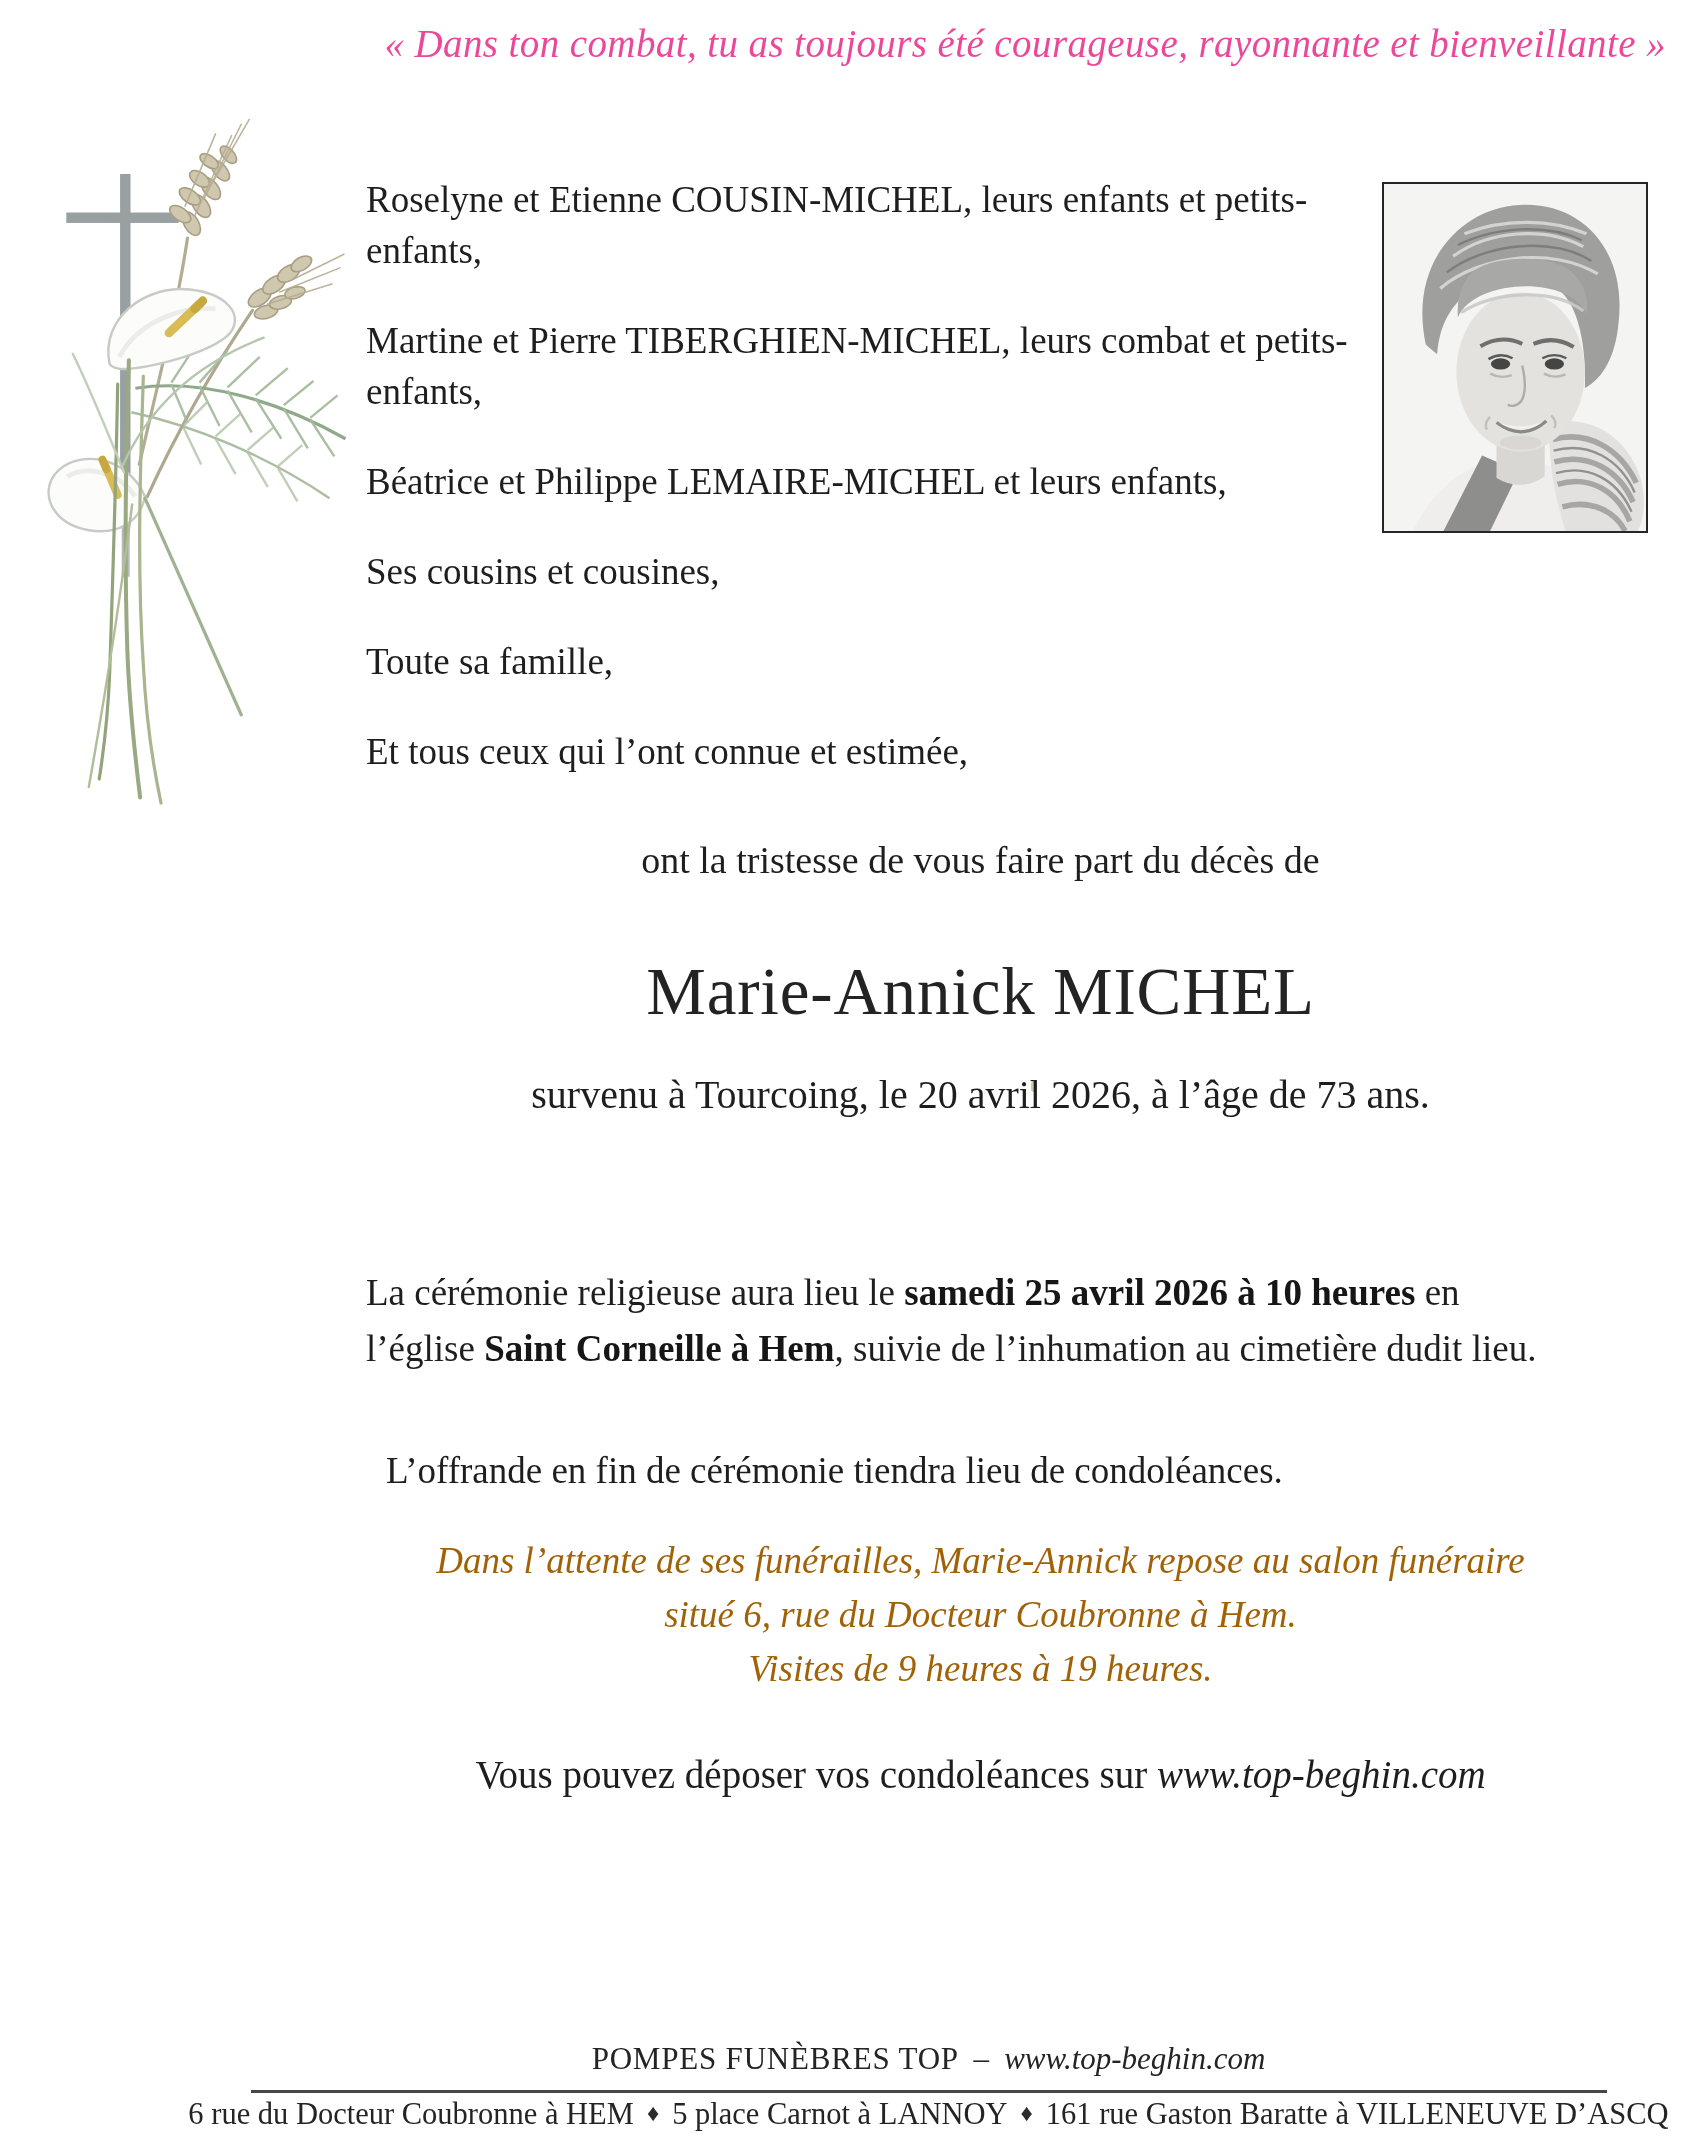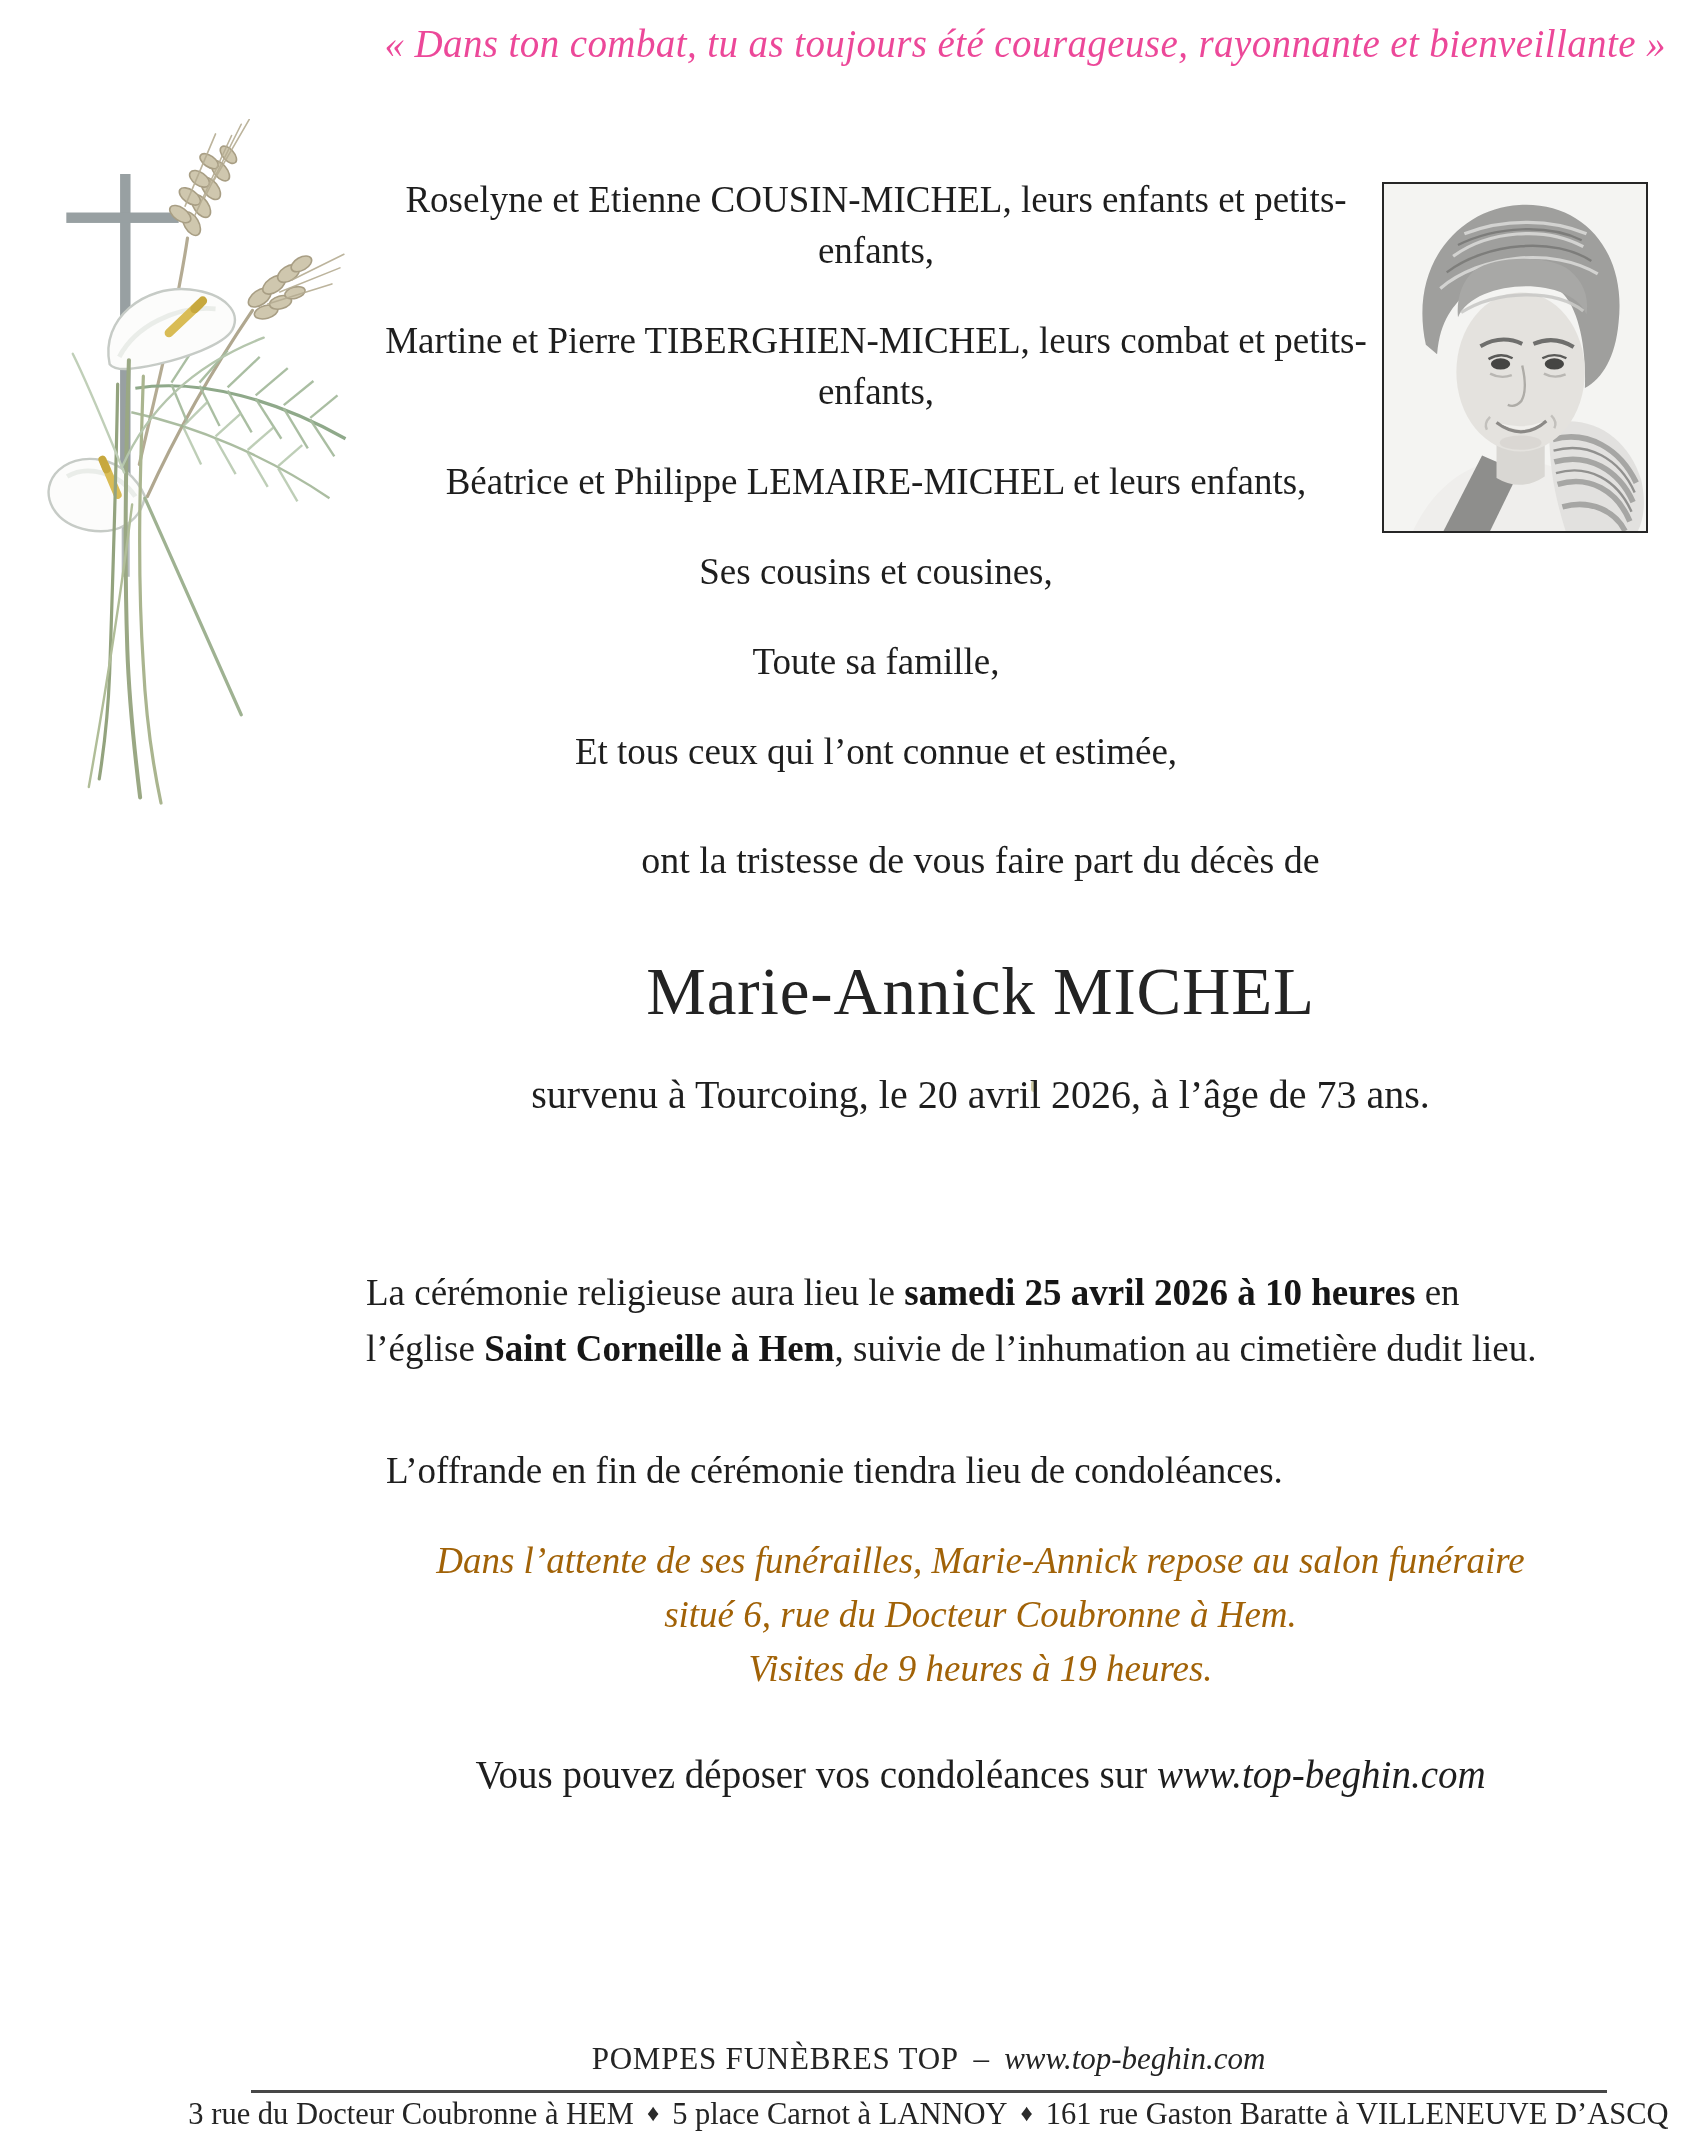--- a/index.html
+++ b/index.html
@@ -15,21 +15,21 @@
     position:absolute;top:21px;right:42px;
     font-style:italic;font-size:39px;color:#ec4899;
     letter-spacing:0.4px;white-space:nowrap;
   }
   .illustration{position:absolute;left:22.5px;top:119px;width:345px;height:731px;}
   .photo-frame{
     position:absolute;left:1382px;top:182px;width:262px;height:347px;
     border:2.4px solid #262626;background:#f4f4f2;
   }
   .family{position:absolute;left:366px;top:174px;width:1020px;font-size:37px;line-height:51px;}
-  .family p{margin:0 0 39px 0;text-align:center;}
+  .family p{margin:0 0 39px 0;}
   .centered-col{position:absolute;left:366px;width:1229px;text-align:center;}
   .announcement{top:838px;font-size:38px;}
   .deceased-name{top:953px;font-size:67px;letter-spacing:0.8px;color:#232323;white-space:nowrap;}
   .death-details{top:1071px;font-size:40px;}
   .ceremony{position:absolute;left:366px;top:1228px;width:1205px;font-size:37px;line-height:56px;}
   .ceremony b{font-weight:bold;color:#161616;margin-top:40px;}
   .offering{position:absolute;left:386px;top:1412px;width:1205px;font-size:37px;}
   .repose{top:1534px;font-style:italic;font-size:37px;line-height:54px;color:#a16207;}
   .condolences{top:1752px;font-size:39px;}
   .condolences .url{font-style:italic;}
@@ -229,16 +229,16 @@
     <div>situé 6, rue du Docteur Coubronne à Hem.</div>
     <div>Visites de 9 heures à 19 heures.</div>
   </div>
 
   <div class="centered-col condolences"><span>Vous pouvez déposer vos condoléances sur </span><span class="url">www.top-beghin.com</span></div>
 
   <div class="footer-company"><span>POMPES FUNÈBRES TOP</span><span class="dash">–</span><span class="url">www.top-beghin.com</span></div>
 
   <div class="footer-rule"></div>
 
-  <div class="footer-address"><span>3 rue du Docteur Coubronne à HEM</span><span class="diamond">♦</span><span>5 place Carnot à LANNOY</span><span class="diamond">♦</span><span>161 rue Gaston Baratte à VILLENEUVE D’ASCQ</span></div>
+  <div class="footer-address"><span>6 rue du Docteur Coubronne à HEM</span><span class="diamond">♦</span><span>5 place Carnot à LANNOY</span><span class="diamond">♦</span><span>161 rue Gaston Baratte à VILLENEUVE D’ASCQ</span></div>
 
 </div>
 
 
 </body></html>

